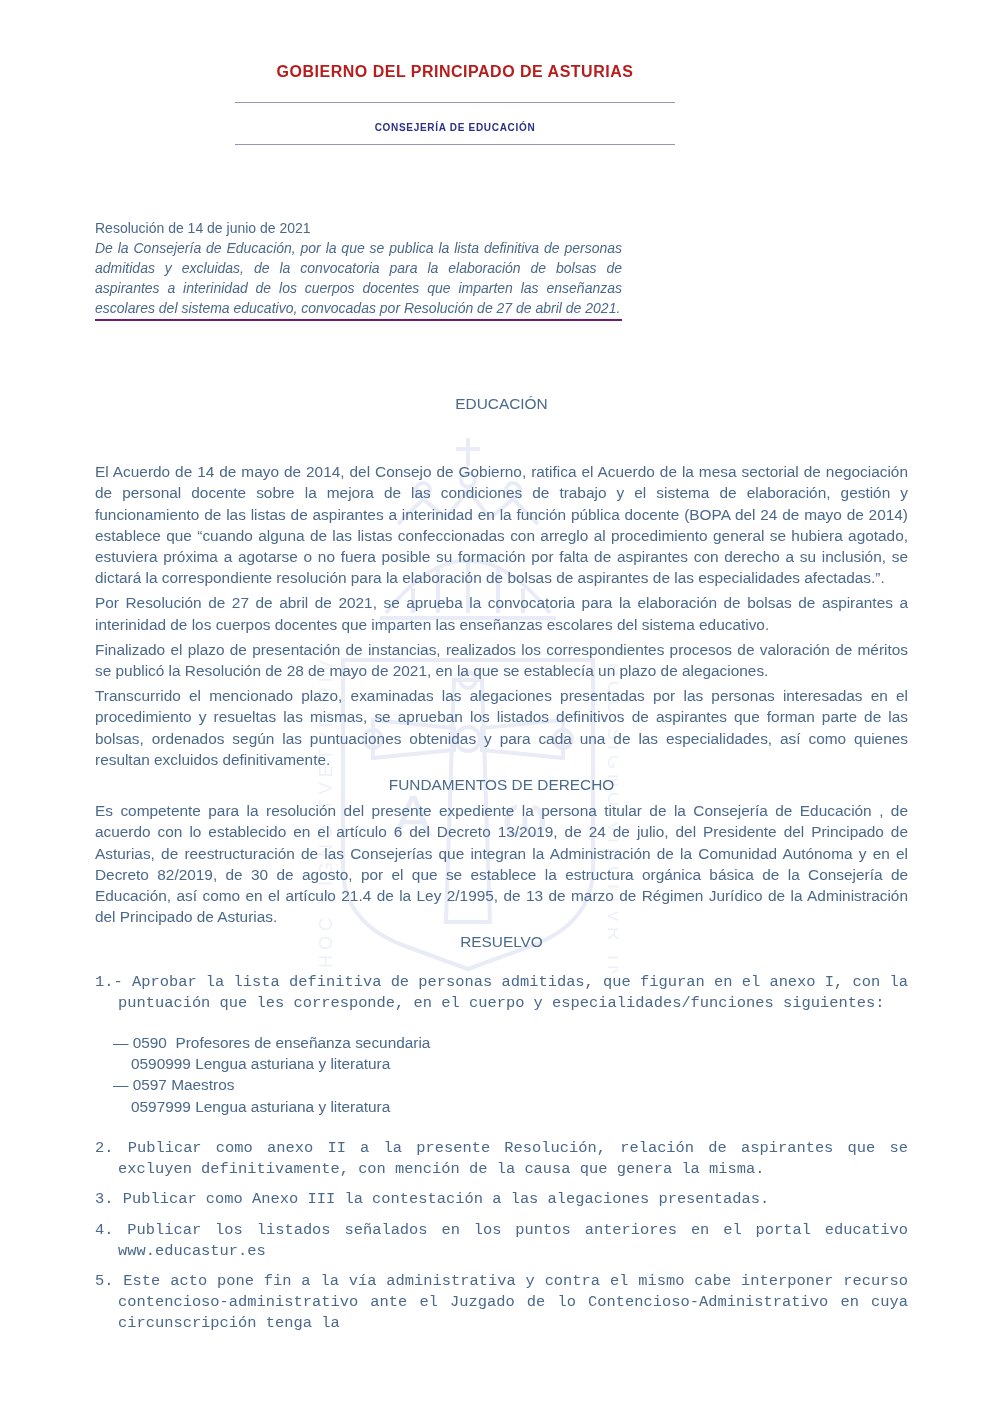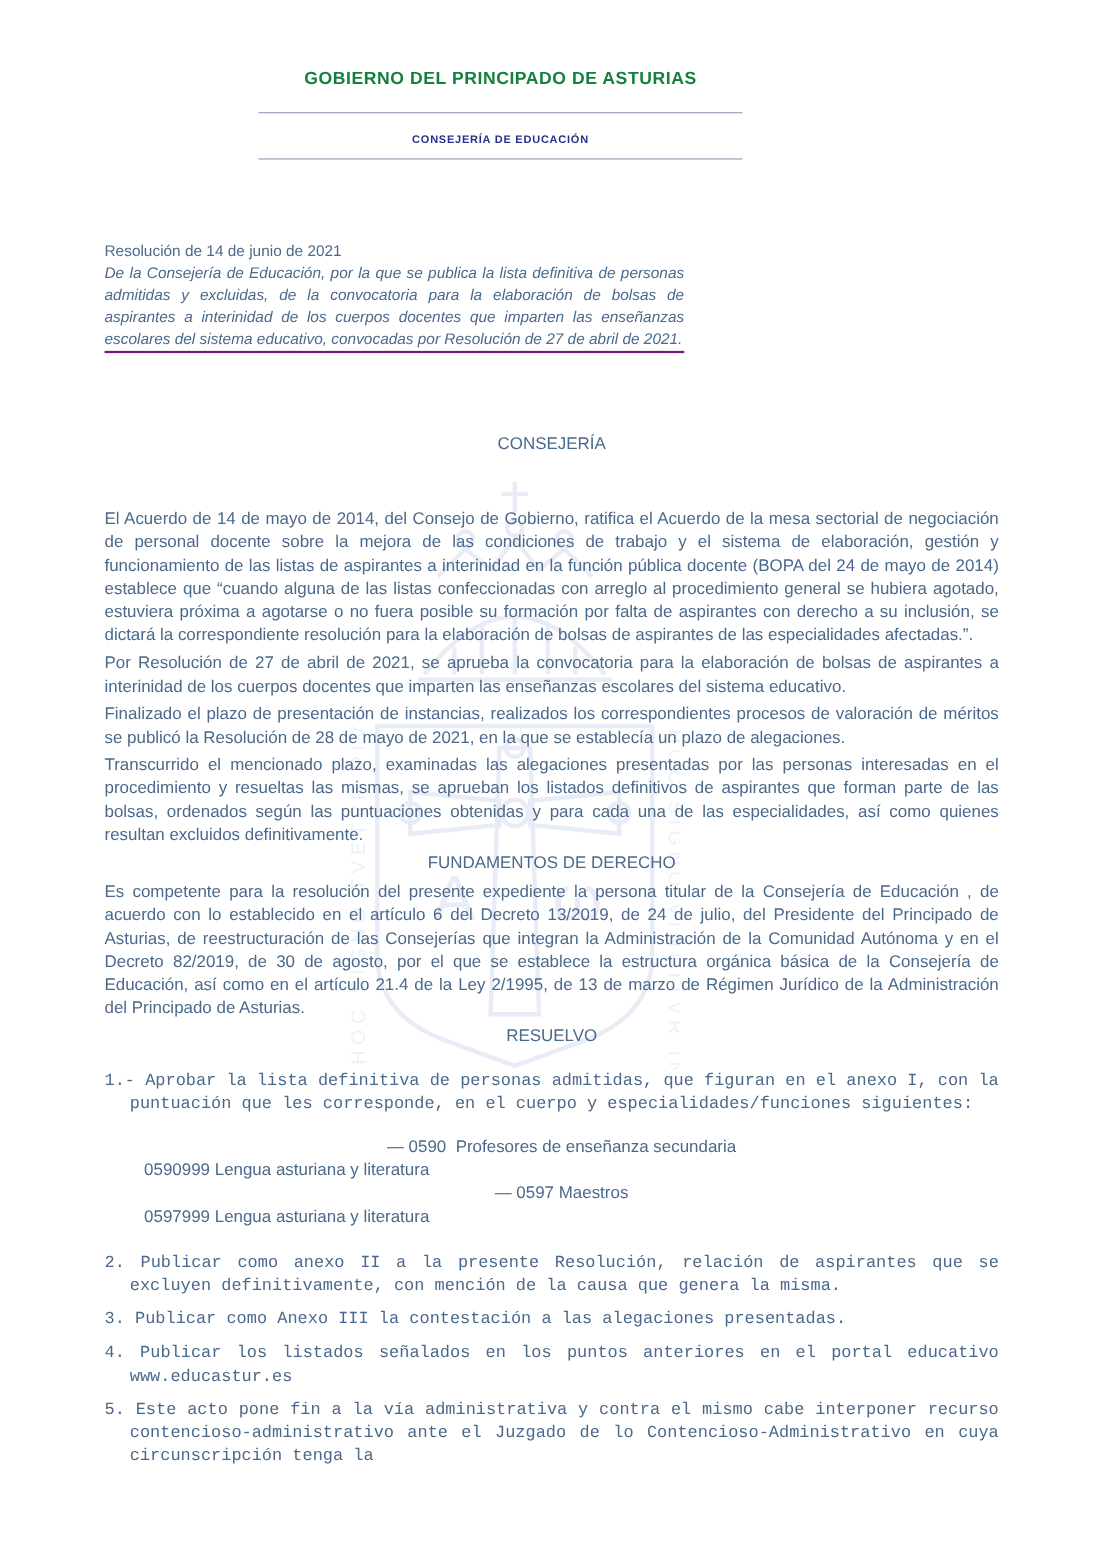--- a/index.html
+++ b/index.html
@@ -32,21 +32,21 @@
     top: 62px;
     left: 235px;
     width: 440px;
     text-align: center;
     z-index: 2;
   }
   .gov-title {
     font-size: 16px;
     font-weight: 600;
     letter-spacing: 0.5px;
-    color: #15803d;
+    color: #b91c1c;
     line-height: 20px;
   }
   .gov-rule {
     border: none;
     border-top: 1px solid #9596b5;
     margin-top: 20px;
   }
   .dept-title {
     margin-top: 18px;
     font-size: 10px;
@@ -104,21 +104,20 @@
     padding-left: 23px;
     text-indent: -23px;
     text-align: justify;
     margin-bottom: 9px;
     font-family: Liberation Mono, monospace;
   }
   .specs { margin: 18px 0 21px 0; }
   .spec-line {
     margin-left: 18px;
     white-space: pre-wrap;
-    text-align: center;
   }
   .spec-sub {
     margin-left: 36px;
     white-space: pre-wrap;
   }
 </style>
 </head>
 <body>
 
 <div class="page">
@@ -156,21 +155,21 @@
     <div class="dept-title">CONSEJERÍA DE EDUCACIÓN</div>
     <hr class="gov-rule-2">
   </header>
 
   <section class="summary">
     <div class="summary-title">Resolución de 14 de junio de 2021</div>
     <div class="summary-body">De la Consejería de Educación, por la que se publica la lista definitiva de personas admitidas y excluidas, de la convocatoria para la elaboración de bolsas de aspirantes a interinidad de los cuerpos docentes que imparten las enseñanzas escolares del sistema educativo, convocadas por Resolución de 27 de abril de 2021.</div>
   </section>
 
   <main class="content">
-    <h2 class="h-res">CONSEJERÍA</h2>
+    <h2 class="h-res">EDUCACIÓN</h2>
 
     <p>El Acuerdo de 14 de mayo de 2014, del Consejo de Gobierno, ratifica el Acuerdo de la mesa sectorial de negociación de personal docente sobre la mejora de las condiciones de trabajo y el sistema de elaboración, gestión y funcionamiento de las listas de aspirantes a interinidad en la función pública docente (BOPA del 24 de mayo de 2014) establece que “cuando alguna de las listas confeccionadas con arreglo al procedimiento general se hubiera agotado, estuviera próxima a agotarse o no fuera posible su formación por falta de aspirantes con derecho a su inclusión, se dictará la correspondiente resolución para la elaboración de bolsas de aspirantes de las especialidades afectadas.”.</p>
     <p>Por Resolución de 27 de abril de 2021, se aprueba la convocatoria para la elaboración de bolsas de aspirantes a interinidad de los cuerpos docentes que imparten las enseñanzas escolares del sistema educativo.</p>
     <p>Finalizado el plazo de presentación de instancias, realizados los correspondientes procesos de valoración de méritos se publicó la Resolución de 28 de mayo de 2021, en la que se establecía un plazo de alegaciones.</p>
     <p>Transcurrido el mencionado plazo, examinadas las alegaciones presentadas por las personas interesadas en el procedimiento y resueltas las mismas, se aprueban los listados definitivos de aspirantes que forman parte de las bolsas, ordenados según las puntuaciones obtenidas y para cada una de las especialidades, así como quienes resultan excluidos definitivamente.</p>
 
     <h2 class="h-fund">FUNDAMENTOS DE DERECHO</h2>
 
     <p>Es competente para la resolución del presente expediente la persona titular de la Consejería de Educación , de acuerdo con lo establecido en el artículo 6 del Decreto 13/2019, de 24 de julio, del Presidente del Principado de Asturias, de reestructuración de las Consejerías que integran la Administración de la Comunidad Autónoma y en el Decreto 82/2019, de 30 de agosto, por el que se establece la estructura orgánica básica de la Consejería de Educación, así como en el artículo 21.4 de la Ley 2/1995, de 13 de marzo de Régimen Jurídico de la Administración del Principado de Asturias.</p>
 

